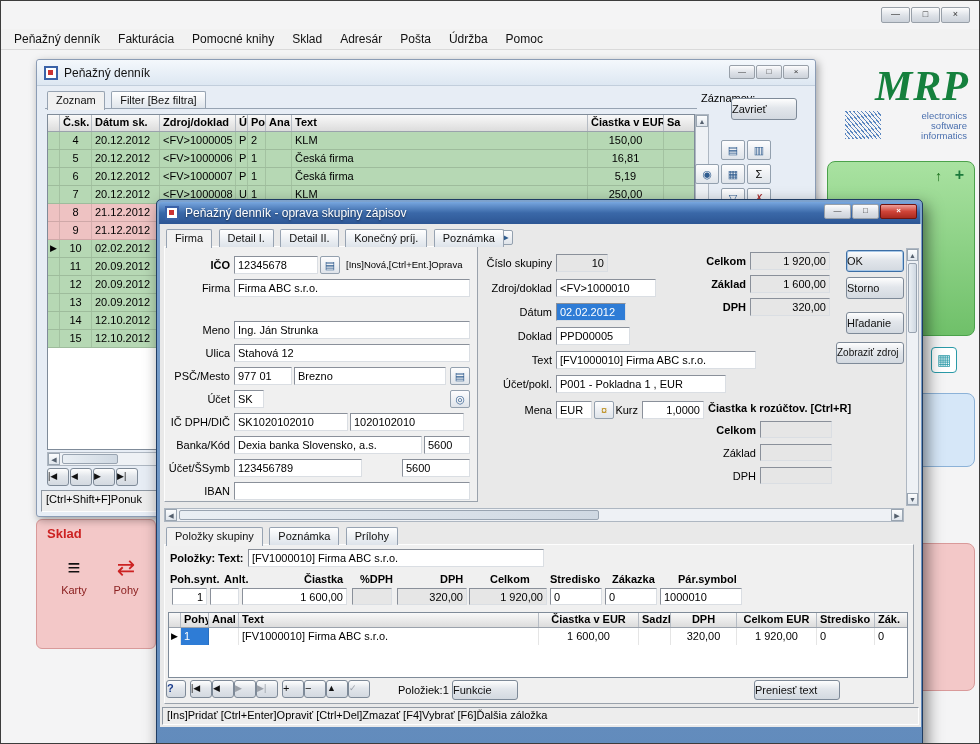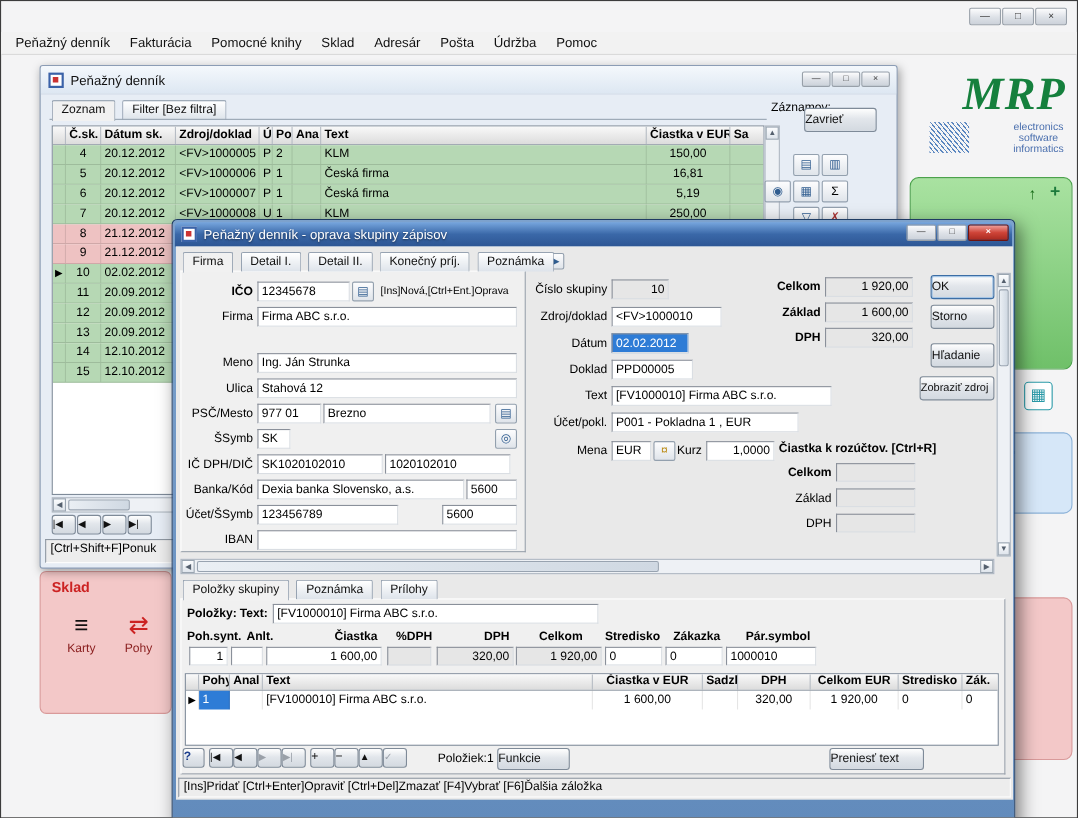--- a/index.html
+++ b/index.html
@@ -23,21 +23,21 @@
   .p-sklad{left:35px;top:518px;width:120px;height:130px;background:#f3c8c8;border:1px solid #d99a9a;border-radius:6px}
   .sklad-title{position:absolute;left:10px;top:6px;font-size:13px;font-weight:bold;color:#c22}
   .sk-item{position:absolute;width:46px;text-align:center}
   .sk-icon{font-size:22px;line-height:24px;display:block}
   .sk-label{font-size:11px;color:#8b2020}
   .mini-ico{position:absolute;font-weight:bold}
   .teal-chip{position:absolute;left:930px;top:346px;width:26px;height:26px;background:#fff;border:1px solid #2a9aa8;border-radius:4px;color:#2a9aa8;font-size:15px;text-align:center;line-height:24px}
   .logo{position:absolute;left:842px;top:64px;width:126px;height:86px}
   .mrp-brand{position:absolute;right:0;top:0;font-family:"Liberation Serif",serif;font-style:italic;font-weight:bold;font-size:42px;line-height:42px;color:#15803d;letter-spacing:1px}
   .mrp-hatch{position:absolute;left:2px;top:46px;width:36px;height:28px;background:repeating-linear-gradient(50deg,#5a86c0 0 1px,transparent 1px 3px)}
-  .mrp-tag{position:absolute;right:2px;top:46px;text-align:center;font-size:9.5px;line-height:10px;color:#4a6fae}
+  .mrp-tag{position:absolute;right:2px;top:46px;text-align:right;font-size:9.5px;line-height:10px;color:#4a6fae}
   
   .btn{background:linear-gradient(#fefefe,#e2e6eb 45%,#d3d9e0);border:1px solid #7e8a98;border-radius:3px;font-size:11px;color:#111;text-align:left;position:absolute}
   .btn.def{border:1px solid #3c6ea5;box-shadow:inset 0 0 0 1px #a6c6e6}
   .tab{display:inline-block;height:18px;padding:2px 8px 0;font-size:11px;background:linear-gradient(#fff,#dde3ea);border:1px solid #97a3b2;border-bottom:none;border-radius:2px 2px 0 0;margin-right:2px;color:#111;white-space:nowrap;position:relative}
   .tab.active{background:#f1f1f1;height:19px;z-index:3}
   .in{position:absolute;height:18px;background:#fff;border:1px solid;border-color:#8a909a #dadee3 #dadee3 #8a909a;font-size:11px;padding:2px 3px;overflow:hidden;white-space:nowrap;color:#000}
   .in.dis{background:#e6e6e6}
   .in.sel{background:#2e7cd6;color:#fff}
   .in.num{text-align:right}
   .flabel{position:absolute;font-size:11px;color:#000;text-align:right;white-space:nowrap}
@@ -381,21 +381,21 @@
       <div class="in" style="left:74px;top:97px;width:236px">Ing. Ján Strunka</div>
 
       <span class="flabel" style="left:2px;top:123px;width:68px">Ulica</span>
       <div class="in" style="left:74px;top:120px;width:236px">Stahová 12</div>
 
       <span class="flabel" style="left:2px;top:146px;width:68px">PSČ/Mesto</span>
       <div class="in" style="left:74px;top:143px;width:58px">977 01</div>
       <div class="in" style="left:134px;top:143px;width:152px">Brezno</div>
       <div class="icobtn" style="left:290px;top:143px;width:20px;height:18px;line-height:16px">▤</div>
 
-      <span class="flabel" style="left:2px;top:169px;width:68px">ŠSymb</span>
+      <span class="flabel" style="left:2px;top:169px;width:68px">Účet</span>
       <div class="in" style="left:74px;top:166px;width:30px">SK</div>
       <div class="icobtn" style="left:290px;top:166px;width:20px;height:18px;line-height:16px">◎</div>
 
       <span class="flabel" style="left:2px;top:192px;width:68px">IČ DPH/DIČ</span>
       <div class="in" style="left:74px;top:189px;width:114px">SK1020102010</div>
       <div class="in" style="left:190px;top:189px;width:114px">1020102010</div>
 
       <span class="flabel" style="left:2px;top:215px;width:68px">Banka/Kód</span>
       <div class="in" style="left:74px;top:212px;width:188px">Dexia banka Slovensko, a.s.</div>
       <div class="in" style="left:264px;top:212px;width:46px">5600</div>

